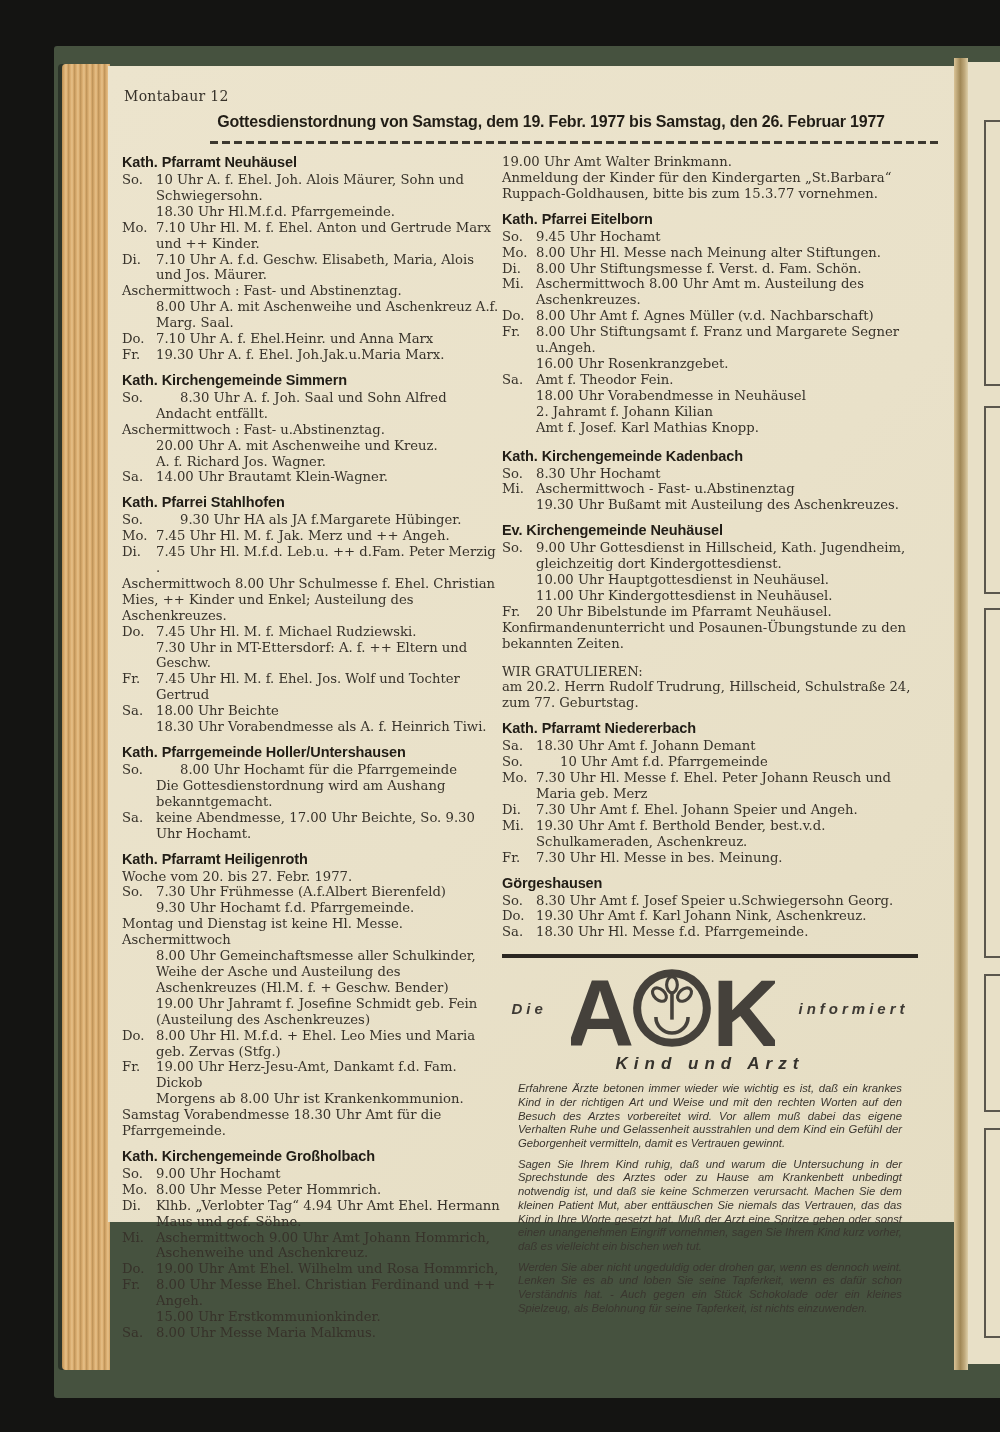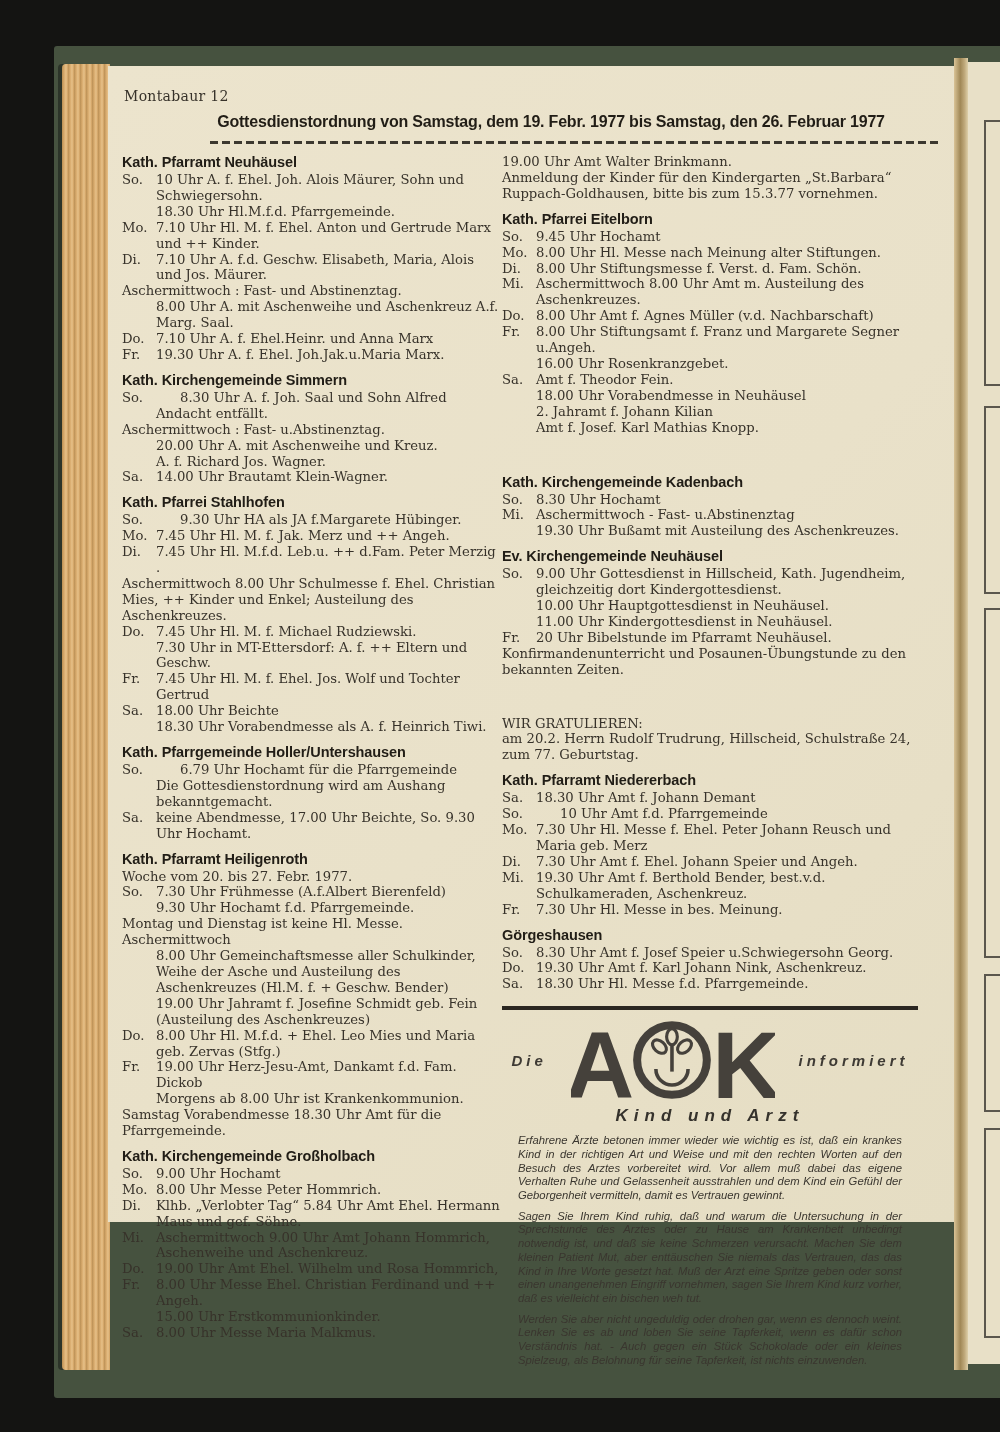--- a/index.html
+++ b/index.html
@@ -42,21 +42,21 @@
   .dashed-rule{
     position:absolute;left:102px;top:75px;width:730px;height:3px;
     background:repeating-linear-gradient(90deg,#3c382f 0 8px,transparent 8px 12px);
   }
 
   
   .columns{position:absolute;left:14px;top:88px;width:820px;display:flex;align-items:flex-start;}
   .col-left{width:380px;flex:0 0 380px;}
   .col-right{width:416px;flex:0 0 416px;}
   .section{margin-bottom:9px;}
-  .section.gap-large{margin-top:38px;}
+  .section.gap-large{margin-top:12px;}
   .sec-heading{
     font-family:"Liberation Sans",sans-serif;font-weight:700;font-size:14.5px;
     color:#211d16;letter-spacing:-0.1px;margin-bottom:2px;
   }
   .entry{display:flex;font-size:13.2px;line-height:15.9px;color:#37322a;}
   .entry.flush{display:block;}
   .day{flex:0 0 34px;width:34px;}
   .etext{flex:1;}
   .etext.pad{padding-left:24px;}
 
@@ -180,21 +180,21 @@
           </div>
           <div class="entry">
             <span class="day"></span>
             <span class="etext">18.30 Uhr Vorabendmesse als A. f. Heinrich Tiwi.</span>
           </div>
         </div>
         <div class="section">
           <div class="sec-heading">Kath. Pfarrgemeinde Holler/Untershausen</div>
           <div class="entry">
             <span class="day">So.</span>
-            <span class="etext pad">6.79 Uhr Hochamt für die Pfarrgemeinde</span>
+            <span class="etext pad">8.00 Uhr Hochamt für die Pfarrgemeinde</span>
           </div>
           <div class="entry">
             <span class="day"></span>
             <span class="etext">Die Gottesdienstordnung wird am Aushang bekanntgemacht.</span>
           </div>
           <div class="entry">
             <span class="day">Sa.</span>
             <span class="etext">keine Abendmesse, 17.00 Uhr Beichte, So. 9.30 Uhr Hochamt.</span>
           </div>
         </div>
@@ -238,21 +238,21 @@
           <div class="entry">
             <span class="day">So.</span>
             <span class="etext">9.00 Uhr Hochamt</span>
           </div>
           <div class="entry">
             <span class="day">Mo.</span>
             <span class="etext">8.00 Uhr Messe Peter Hommrich.</span>
           </div>
           <div class="entry">
             <span class="day">Di.</span>
-            <span class="etext">Klhb. „Verlobter Tag“ 5.84 Uhr Amt Ehel. Hermann Maus und gef. Söhne.</span>
+            <span class="etext">Klhb. „Verlobter Tag“ 4.94 Uhr Amt Ehel. Hermann Maus und gef. Söhne.</span>
           </div>
           <div class="entry">
             <span class="day">Mi.</span>
             <span class="etext">Aschermittwoch 9.00 Uhr Amt Johann Hommrich, Aschenweihe und Aschenkreuz.</span>
           </div>
           <div class="entry">
             <span class="day">Do.</span>
             <span class="etext">19.00 Uhr Amt Ehel. Wilhelm und Rosa Hommrich,</span>
           </div>
           <div class="entry">

